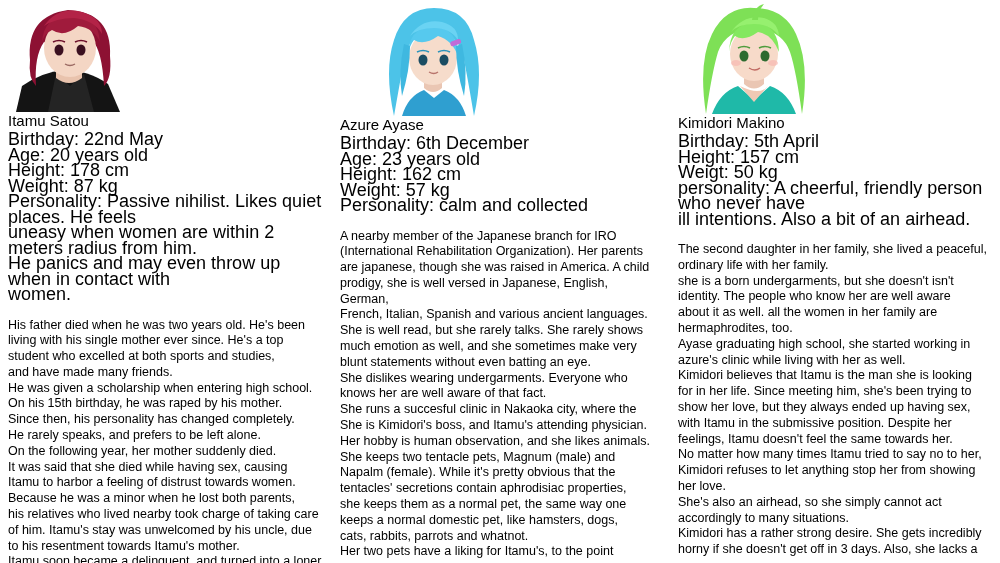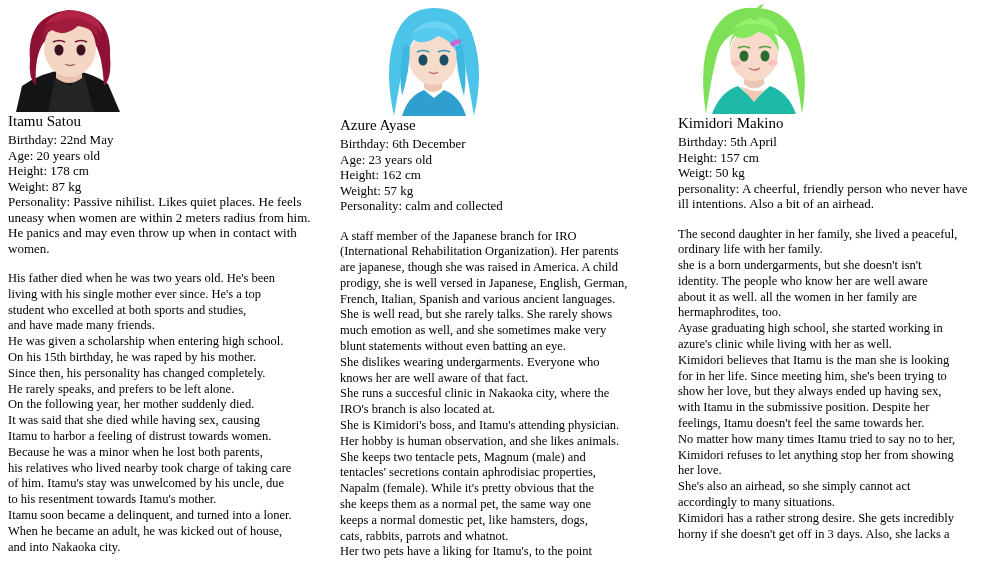--- a/index.html
+++ b/index.html
@@ -11,21 +11,20 @@
     width: 1000px;
     height: 563px;
     font-family: "Liberation Sans", sans-serif;
     color: #000000;
     overflow: hidden;
   }
   .sheet {
     position: relative;
     width: 876px;
     height: 563px;
-    font-family: Liberation Serif, serif;
   }
   .column {
     position: absolute;
     top: 0;
   }
   .col-1 { left: 8px;  width: 318px; }
   .col-2 { left: 340px; width: 318px; }
   .col-3 { left: 678px; width: 316px; }
 
   .portrait {
@@ -34,21 +33,21 @@
   }
   .portrait svg { display: block; }
 
   .char-name {
     font-size: 15px;
     line-height: 18px;
     margin: 4px 0 2px 0;
     color: #000;
   }
   .stats {
-    font-size: 13px;
+    font-size: 18px;
     line-height: 15.5px;
   }
   .stat-line { white-space: pre-wrap; }
   .bio {
     font-size: 12.5px;
     line-height: 15.8px;
     margin-top: 15px;
   }
   .bio p {
     margin: 0;
@@ -163,37 +162,36 @@
     <div class="head-block">
       <div class="char-name">Azure Ayase</div>
       <div class="stats">
         <div class="stat-line">Birthday: 6th December</div>
         <div class="stat-line">Age: 23 years old</div>
         <div class="stat-line">Height: 162 cm</div>
         <div class="stat-line">Weight: 57 kg</div>
         <div class="stat-line">Personality: calm and collected</div>
       </div>
       <div class="bio">
-        <p>A staff member of the Japanese branch for IRO</p>
+        <p>A nearby member of the Japanese branch for IRO</p>
         <p>(International Rehabilitation Organization). Her parents</p>
         <p>are japanese, though she was raised in America. A child</p>
         <p>prodigy, she is well versed in Japanese, English, German,</p>
         <p>French, Italian, Spanish and various ancient languages.</p>
         <p>She is well read, but she rarely talks. She rarely shows</p>
         <p>much emotion as well, and she sometimes make very</p>
         <p>blunt statements without even batting an eye.</p>
         <p>She dislikes wearing undergarments. Everyone who</p>
         <p>knows her are well aware of that fact.</p>
         <p>She runs a succesful clinic in Nakaoka city, where the</p>
-        <p>IRO's branch is also located at.</p>
         <p>She is Kimidori's boss, and Itamu's attending physician.</p>
         <p>Her hobby is human observation, and she likes animals.</p>
         <p>She keeps two tentacle pets, Magnum (male) and</p>
+        <p>Napalm (female). While it's pretty obvious that the</p>
         <p>tentacles' secretions contain aphrodisiac properties,</p>
-        <p>Napalm (female). While it's pretty obvious that the</p>
         <p>she keeps them as a normal pet, the same way one</p>
         <p>keeps a normal domestic pet, like hamsters, dogs,</p>
         <p>cats, rabbits, parrots and whatnot.</p>
         <p>Her two pets have a liking for Itamu's, to the point</p>
 
       </div>
     </div>
   </div>
 
   <div class="column col-3">

